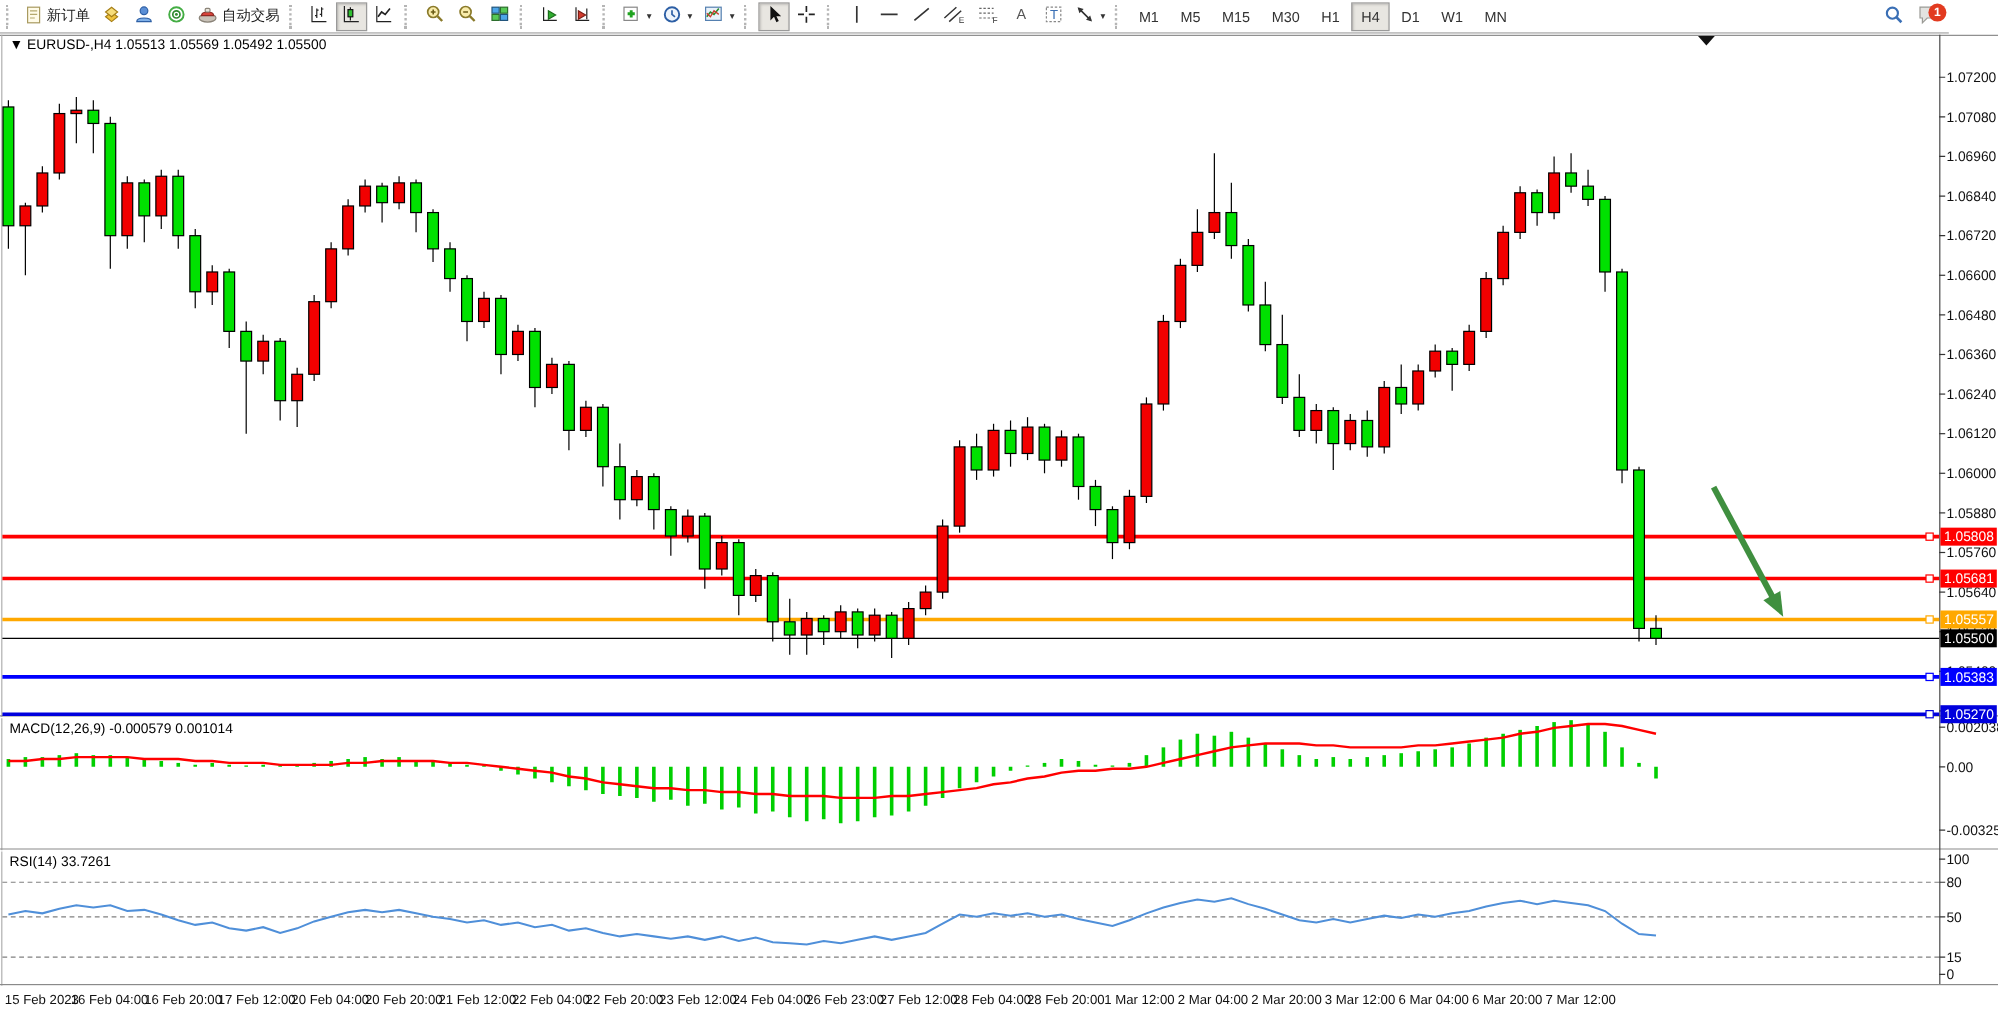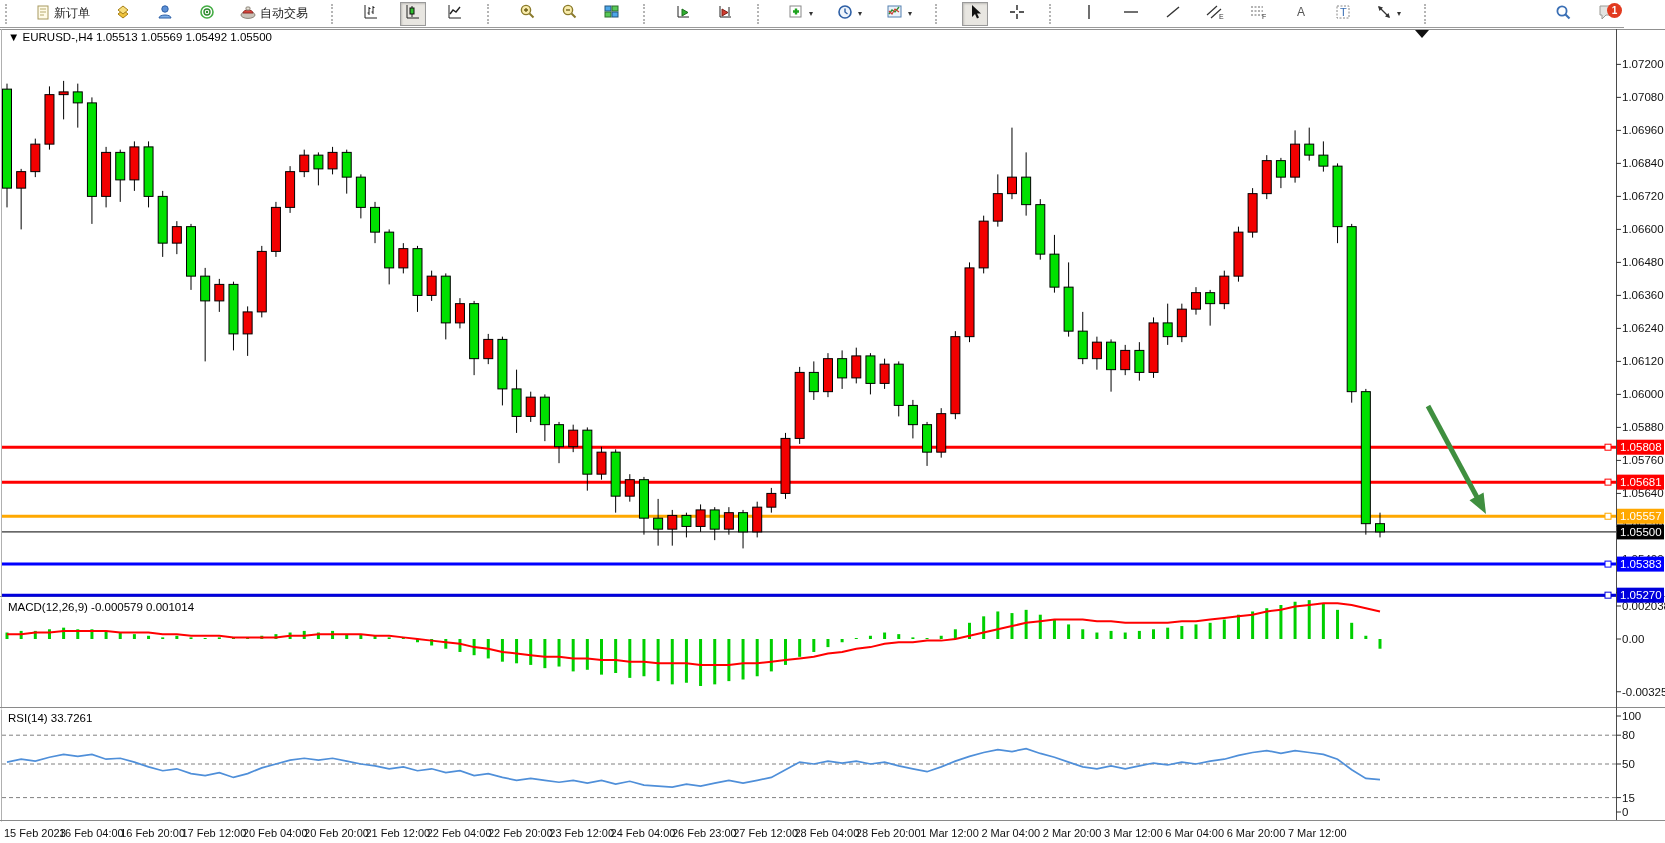--- a/index.html
+++ b/index.html
@@ -1,20 +1,20 @@
 <!DOCTYPE html>
 <html><head>
 <meta charset="utf-8">
 <style>
   html,body{margin:0;padding:0;width:1665px;height:843px;overflow:hidden;background:#fff;
     font-family:"Liberation Sans",sans-serif;}
   
   .tb{position:absolute;left:0;top:0;width:1624px;height:28px;box-sizing:border-box;
 roots      background:linear-gradient(#fbfbfa,#ececea);border-bottom:1px solid #9a9a9a;
-      display:flex;align-items:center;gap:16px;padding:0 2px;}
+      display:flex;align-items:center;gap:1px;padding:0 2px;}
   .grip{width:6px;height:20px;border-left:2px dotted #b5b5b5;margin:0 3px;}
   .tbtn{height:24px;min-width:26px;display:flex;align-items:center;justify-content:center;
       gap:3px;border:1px solid transparent;background:transparent;font-family:"Liberation Sans",sans-serif;
       font-size:12px;color:#222;padding:0 3px;box-sizing:border-box;}
   .tbtn.active{border:1px solid #9a9a9a;background:#e8e6e1;box-shadow:inset 1px 1px 2px rgba(0,0,0,.18);}
   .tbtn .caret{font-size:8px;color:#333;margin-left:1px;}
   .tf{padding:0 7px;font-size:12px;color:#333;}
   .spacer{flex:1;}
   .badge{position:relative;width:30px;height:24px;display:flex;align-items:center;justify-content:center;}
   .badge .cnt{position:absolute;right:0;top:1px;width:15px;height:15px;border-radius:50%;
@@ -266,20 +266,31 @@
           <path d="M3 3l5 5M13 13L8 8" stroke="#333" stroke-width="1.3"></path>
           <polygon points="2,2 7,3.5 3.5,7" fill="#333"></polygon>
           <polygon points="14,14 9,12.5 12.5,9" fill="#333"></polygon>
         </svg>
     </span>
     <span class="caret">▾</span>
   </button>
 
   <div class="grip"></div>
 
+  <span id="tfgroup" style="display:flex;gap:2px;">
+      <button class="tbtn tf">M1</button>
+      <button class="tbtn tf">M5</button>
+      <button class="tbtn tf">M15</button>
+      <button class="tbtn tf">M30</button>
+      <button class="tbtn tf">H1</button>
+      <button class="tbtn tf active">H4</button>
+      <button class="tbtn tf">D1</button>
+      <button class="tbtn tf">W1</button>
+      <button class="tbtn tf">MN</button>
+    </span>
 
   <div class="spacer"></div>
 
   <button class="tbtn">
     <span>
       <svg width="18" height="17">
           <circle cx="8" cy="7" r="4.6" fill="none" stroke="#3a6fb5" stroke-width="1.8"></circle>
           <path d="M11.5 10.5l4 4" stroke="#3a6fb5" stroke-width="2.2"></path>
         </svg>
     </span>

